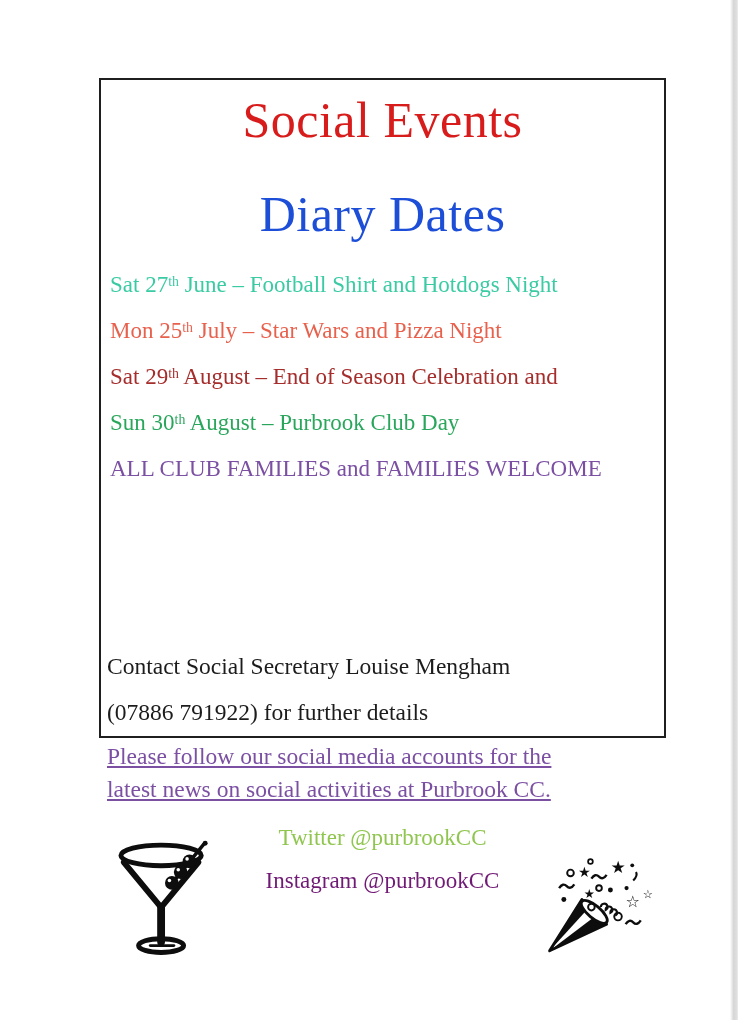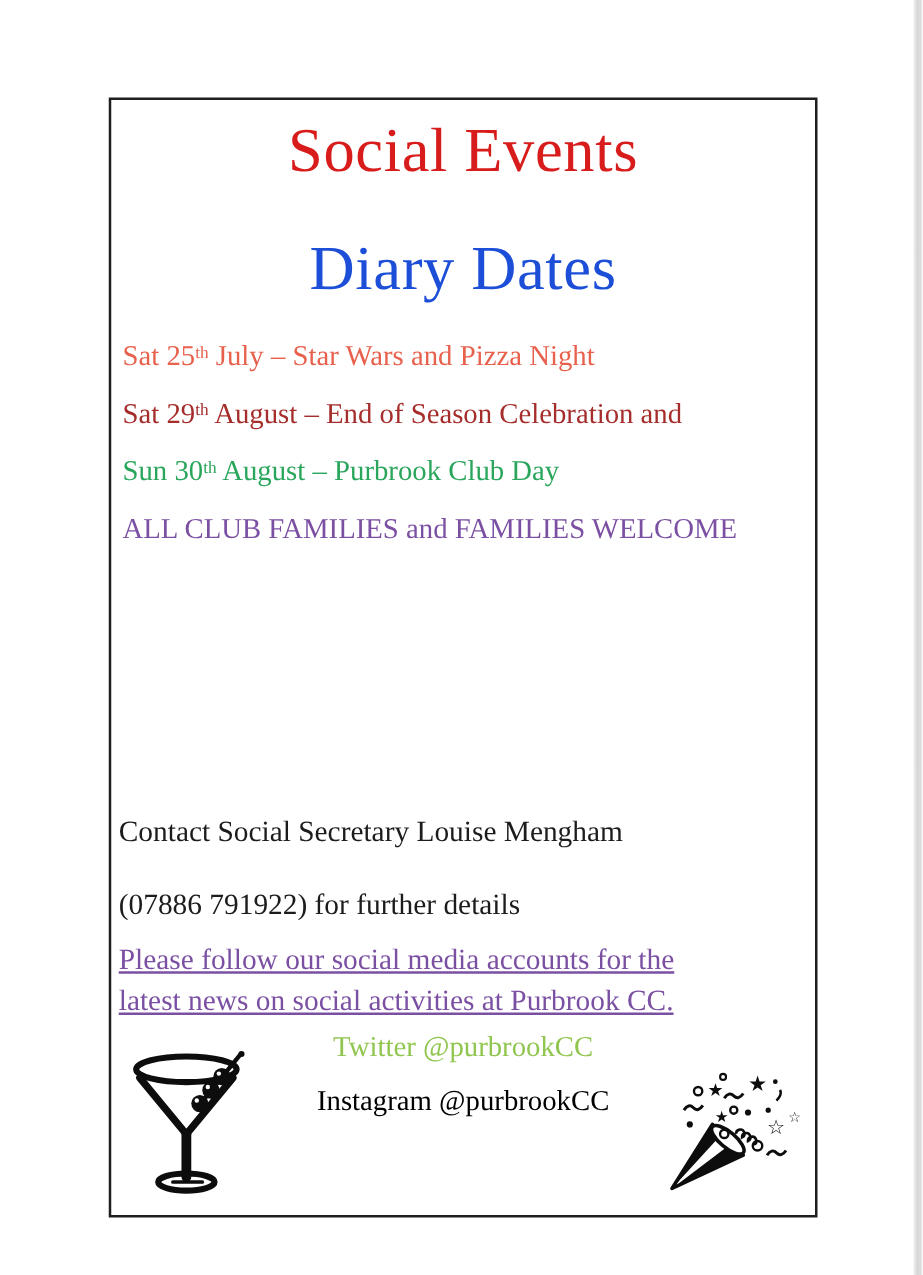--- a/index.html
+++ b/index.html
@@ -5,40 +5,40 @@
   * { margin: 0; padding: 0; box-sizing: border-box; }
   html, body { width: 738px; height: 1020px; background: #ffffff; overflow: hidden; }
   body { font-family: "Liberation Serif", "DejaVu Serif", serif; position: relative; }
 
   .edge-strip {
     position: absolute; top: 0; right: 0; width: 8px; height: 1020px;
     background: linear-gradient(to right, #ffffff 0%, #d6d6d6 45%, #dedede 80%, #ececec 100%);
   }
 
   .poster {
-    position: absolute; left: 87px; top: 78px;
-    width: 567px; height: 896px;
+    position: absolute; left: 99px; top: 78px;
+    width: 567px; height: 660px;
     border: 2px solid #1f1f1f;
     background: #ffffff;
   }
 
   .title { position: absolute; left: 0; right: 0; text-align: center;
            font-size: 50px; line-height: 64px; font-weight: 400; letter-spacing: 0.5px; }
   .title-1 { top: 8px; }
   .title-2 { top: 102px; }
 
   .events { position: absolute; top: 188px; left: 9px; right: 4px; }
   .events p { font-size: 23px; line-height: 33px; margin: 0 0 10px 0; }
 
   .ord { font-size: 0.6em; vertical-align: baseline; position: relative; top: -0.45em; }
   .wrap2 { display: block; }
 
   .contact-block { position: absolute; top: 570px; left: 6px; right: 4px; }
   .contact-block p { font-size: 23.5px; line-height: 33px; }
-  .contact-line1 { margin-bottom: 25px; }
+  .contact-line1 { margin-bottom: 13px; }
   .contact-line2 { margin-bottom: 11px; }
   .note-line { display: block; text-decoration: underline; }
 
   .handle { position: absolute; left: 0; right: 0; text-align: center;
             font-size: 23px; line-height: 33px; }
   .handle-twitter { top: 741px; }
   .handle-instagram { top: 784px; }
 
   .deco { position: absolute; }
   .deco-martini { left: 16px; top: 760px; width: 98px; height: 124px; }
@@ -49,37 +49,38 @@
 <body>
 
 <div class="edge-strip"></div>
 
 <div class="poster">
 
   <div class="title title-1" style="color: rgb(216, 28, 28);">Social Events</div>
   <div class="title title-2" style="color: #1d4ed8;">Diary Dates</div>
 
   <div class="events">
-    <p style="color: rgb(232, 97, 77);"><span>Sat 25</span><span class="ord">th</span><span> July – Star Wars and Pizza Night</span></p>
+    <p style="color: rgb(59, 203, 164);"><span>Sat 27</span><span class="ord">th</span><span> June – Football Shirt and Hotdogs Night</span></p>
+    <p style="color: rgb(232, 97, 77);"><span>Mon 25</span><span class="ord">th</span><span> July – Star Wars and Pizza Night</span></p>
     <p style="color: rgb(165, 46, 44);"><span>Sat 29</span><span class="ord">th</span><span> August – End of Season Celebration and</span></p>
     <p style="color: rgb(42, 166, 92);"><span>Sun 30</span><span class="ord">th</span><span> August – Purbrook Club Day</span></p>
     <p style="color: rgb(123, 80, 163);">ALL CLUB FAMILIES and FAMILIES WELCOME</p>
   </div>
 
   <div class="contact-block">
     <p class="contact-line1" style="color: rgb(28, 28, 28);">Contact Social Secretary Louise Mengham</p>
     <p class="contact-line2" style="color: rgb(28, 28, 28);">(07886 791922) for further details</p>
     <p class="social-note" style="color: rgb(123, 80, 163);">
       <span class="note-line">Please follow our social media accounts for the</span>
       <span class="note-line">latest news on social activities at Purbrook CC.</span>
     </p>
   </div>
 
   <p class="handle handle-twitter" style="color: rgb(144, 198, 79);">Twitter @purbrookCC</p>
-  <p class="handle handle-instagram" style="color: #000000;">Instagram @purbrookCC</p>
+  <p class="handle handle-instagram" style="color: #701a75;">Instagram @purbrookCC</p>
 
   <div class="deco deco-martini">
     <svg viewBox="0 0 100 125" xmlns="http://www.w3.org/2000/svg">
       <g stroke="#0d0d0d" fill="none" stroke-linecap="round">
         <ellipse cx="45" cy="15" rx="41" ry="10.5" stroke-width="5"></ellipse>
         <path d="M7,22 L45,68 L83,22" stroke-width="6"></path>
         <path d="M45,68 L45,103" stroke-width="8"></path>
         <ellipse cx="45" cy="107" rx="23" ry="7" stroke-width="5"></ellipse>
         <path d="M34,107 L58,107" stroke-width="3"></path>
         <path d="M89,3 L54,46" stroke-width="3.5"></path>

